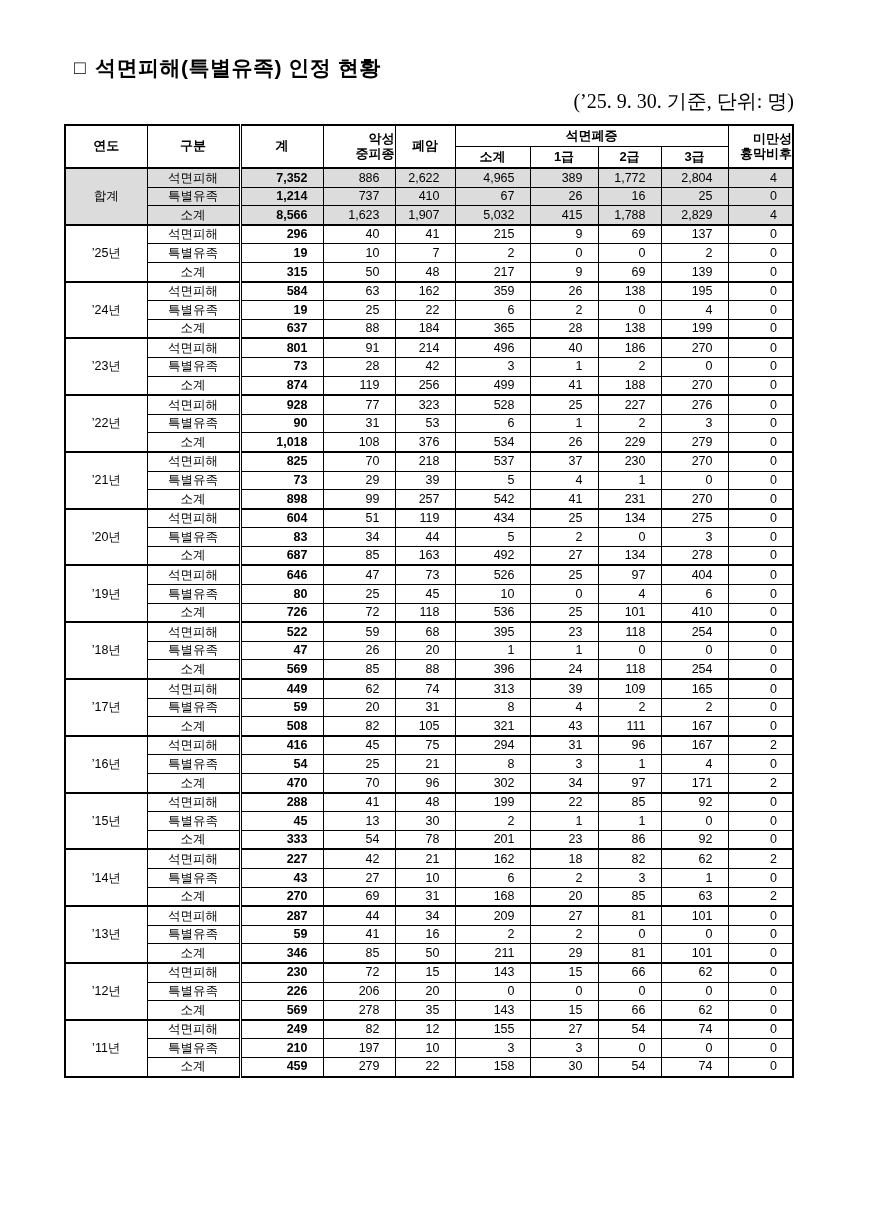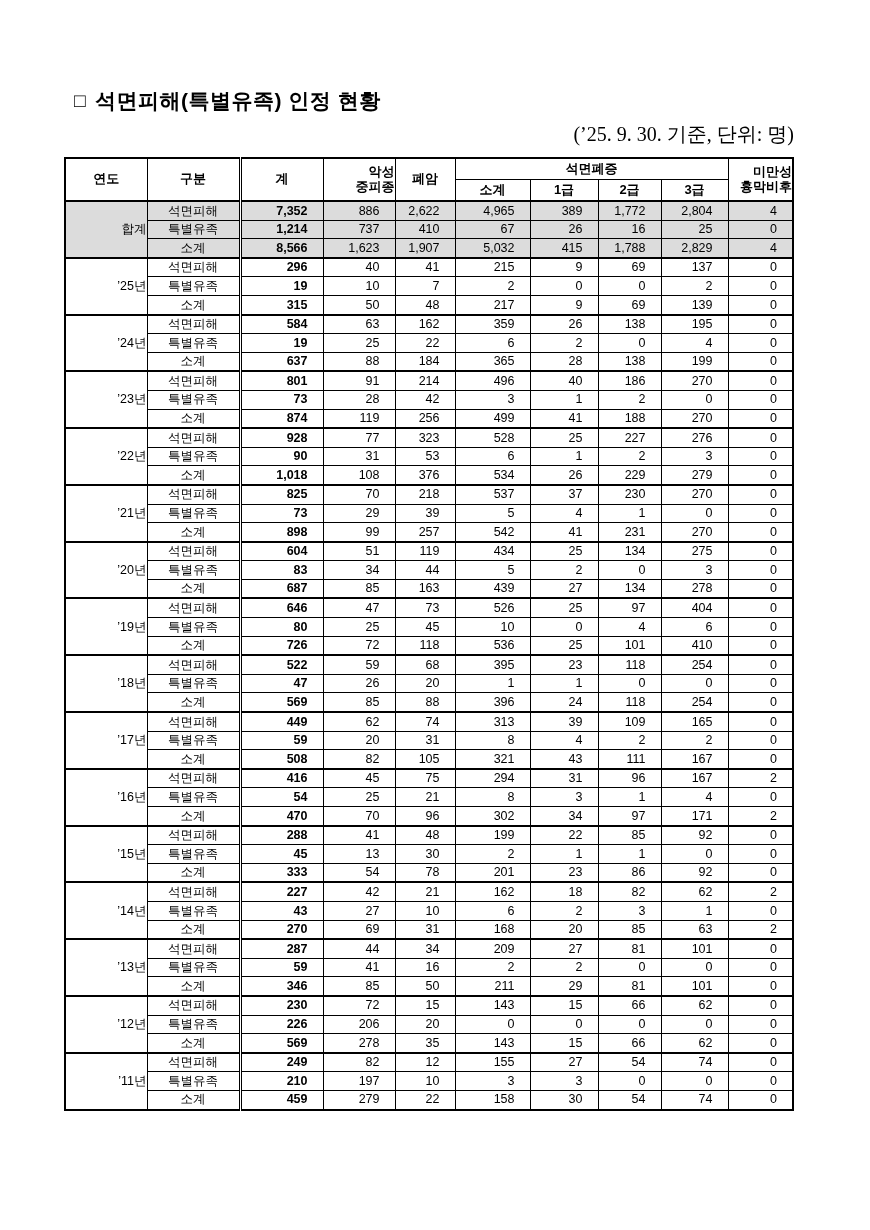--- a/index.html
+++ b/index.html
@@ -1,28 +1,28 @@
 <!DOCTYPE html>
 <html><head>
 <meta charset="utf-8">
 <style>
   html,body{margin:0;padding:0;background:#fff;}
   body{width:870px;height:1230px;position:relative;font-family:"Liberation Sans",sans-serif;color:#000;}
-  .page{position:absolute;inset:0;background:#ffffff;margin-top:33px;}
+  .page{position:absolute;inset:0;background:#ffffff;}
 
   .doc-title{position:absolute;left:74px;top:54px;font-size:21px;font-weight:bold;letter-spacing:0.5px;white-space:nowrap;}
   .doc-title .bullet{font-size:19px;margin-right:9px;position:relative;top:-1px;}
   .doc-subtitle{position:absolute;right:76px;top:88px;font-family:"Liberation Serif",serif;font-size:20px;white-space:nowrap;}
 
   table.stat{position:absolute;left:64px;top:124px;width:728px;border-collapse:collapse;table-layout:fixed;border:2.5px solid #000;}
   .stat th,.stat td{border:1px solid #000;vertical-align:middle;overflow:hidden;white-space:nowrap;}
   .stat thead th{font-weight:bold;font-size:13px;text-align:center;padding:1px 0;height:18px;line-height:1.15;background:#fff;}
   .stat thead .twoline span{display:block;line-height:1.12;text-align:right;}
   .stat tbody td{font-size:12.5px;height:17.6px;padding:0;line-height:1;}
-  .year-cell{text-align:right;font-size:12.5px;}
+  .year-cell{text-align:center;font-size:12.5px;}
   .label-cell{text-align:center;font-size:12.5px;}
   .num-cell{text-align:right;padding-right:15px !important;}
   .dbl{border-left:3px double #000 !important;font-weight:bold;}
   tr.group-first td{border-top:2px solid #000;}
   tr.hl td{background:#dcdcdc;}
 </style>
 </head>
 <body>
 
 <div class="page">
@@ -295,21 +295,21 @@
           <td class="num-cell">2</td>
           <td class="num-cell">0</td>
           <td class="num-cell">3</td>
           <td class="num-cell">0</td>
         </tr>
         <tr>
           <td class="label-cell">소계</td>
           <td class="num-cell dbl">687</td>
           <td class="num-cell">85</td>
           <td class="num-cell">163</td>
-          <td class="num-cell">439</td>
+          <td class="num-cell">492</td>
           <td class="num-cell">27</td>
           <td class="num-cell">134</td>
           <td class="num-cell">278</td>
           <td class="num-cell">0</td>
         </tr>
         <tr class="group-first">
           <td rowspan="3" class="year-cell">’19년</td>
           <td class="label-cell">석면피해</td>
           <td class="num-cell dbl">646</td>
           <td class="num-cell">47</td>

